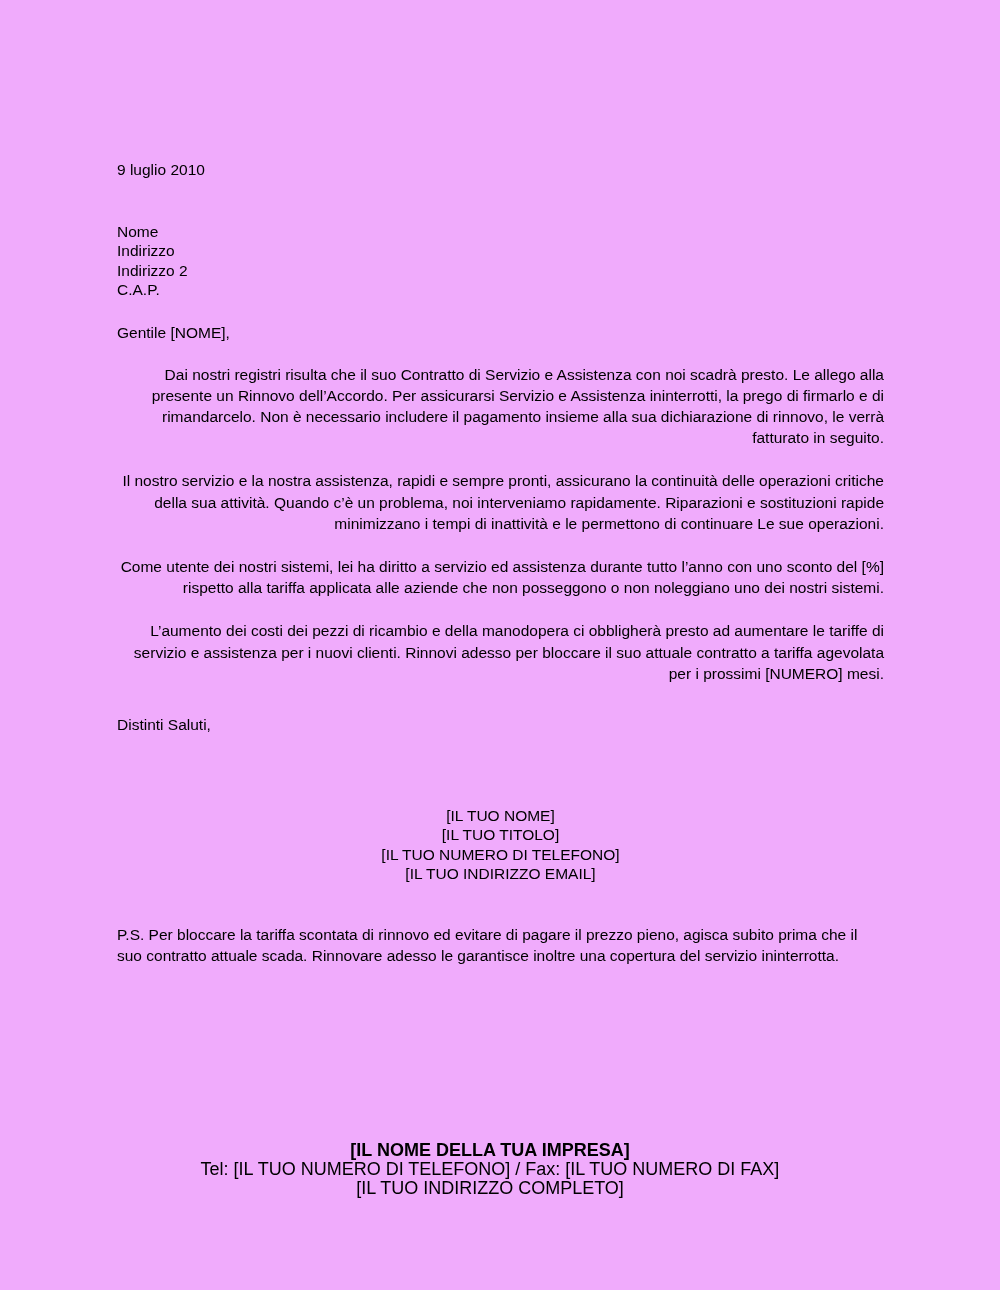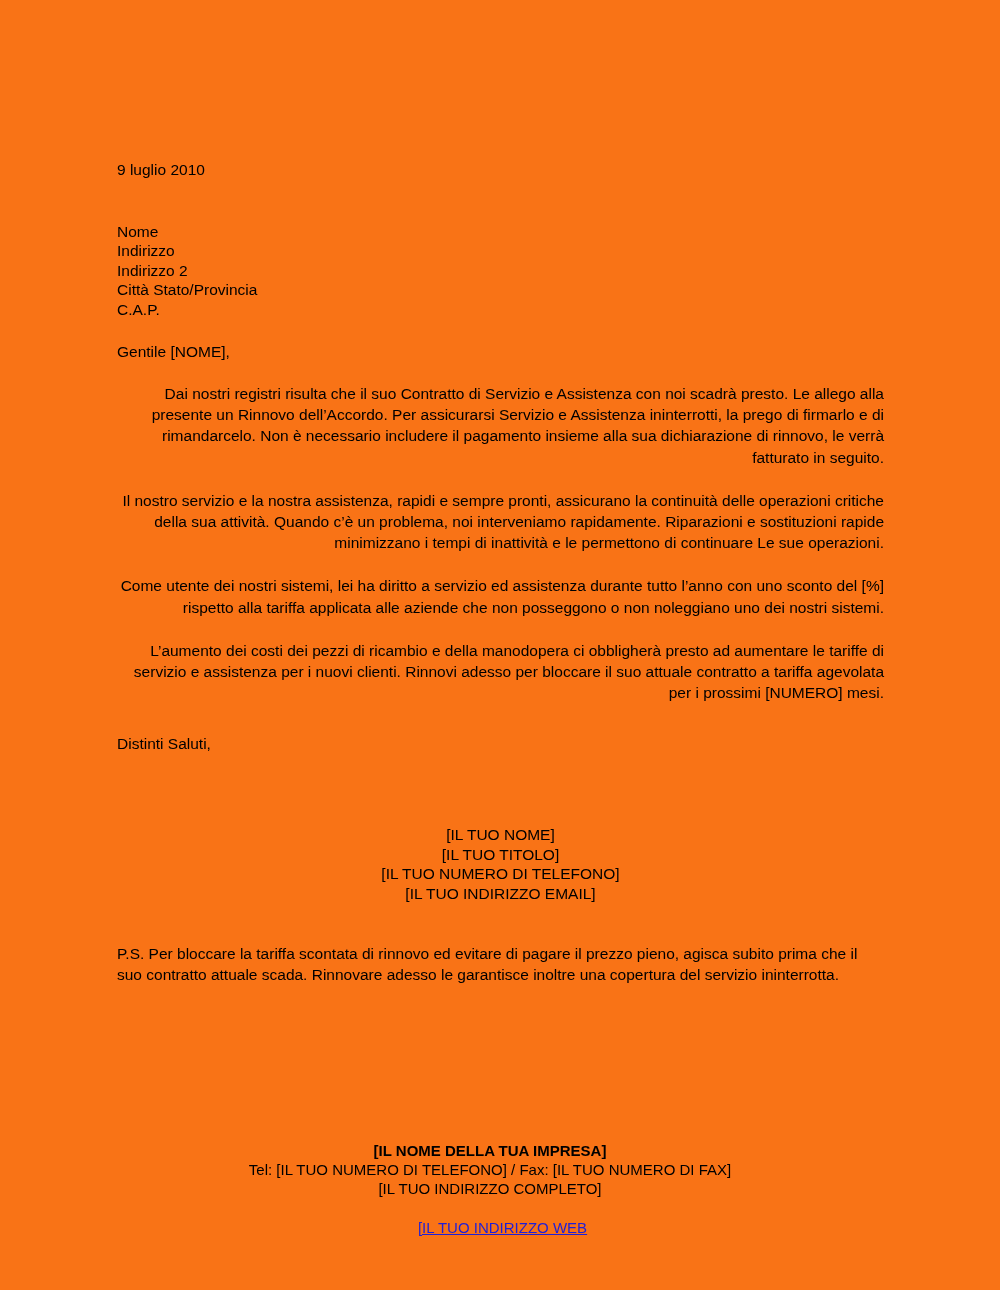--- a/index.html
+++ b/index.html
@@ -12,21 +12,21 @@
     height: 1290px;
     font-family: "Liberation Sans", sans-serif;
     color: #000000;
     -webkit-font-smoothing: antialiased;
   }
 
   .page {
     position: relative;
     width: 1000px;
     height: 1290px;
-    background: #f97316;
+    background: #f0abfc;
     box-sizing: border-box;
   }
 
   
   .content {
     position: absolute;
     left: 117px;
     top: 160px;
     width: 767px;
   }
@@ -96,21 +96,21 @@
     line-height: 21.2px;
   }
 
   
   .footer {
     position: absolute;
     left: 0;
     top: 1141px;
     width: 980px;
     text-align: center;
-    font-size: 15px;
+    font-size: 18px;
     line-height: 19.2px;
   }
   .footer-company {
     font-weight: bold;
   }
   .footer-line {
     white-space: pre;
   }
   .footer-weblink {
     color: #1f1fd8;
@@ -124,21 +124,20 @@
 <div class="page">
 
   <div class="content">
 
     <div class="letter-date">9 luglio 2010</div>
 
     <div class="recipient-block">
       <div class="recipient-line">Nome</div>
       <div class="recipient-line">Indirizzo</div>
       <div class="recipient-line">Indirizzo 2</div>
-      <div class="recipient-line">Città Stato/Provincia</div>
       <div class="recipient-line">C.A.P.</div>
     </div>
 
 
     <div class="salutation">Gentile [NOME],</div>
 
     <div class="body-paragraph">Dai nostri registri risulta che il suo Contratto di Servizio e Assistenza con noi scadrà presto. Le allego alla presente un Rinnovo dell’Accordo. Per assicurarsi Servizio e Assistenza ininterrotti, la prego di firmarlo e di rimandarcelo. Non è necessario includere il pagamento insieme alla sua dichiarazione di rinnovo, le verrà fatturato in seguito.</div>
 
     <div class="body-paragraph">Il nostro servizio e la nostra assistenza, rapidi e sempre pronti, assicurano la continuità delle operazioni critiche della sua attività. Quando c’è un problema, noi interveniamo rapidamente. Riparazioni e sostituzioni rapide minimizzano i tempi di inattività e le permettono di continuare Le sue operazioni.</div>
 
@@ -156,18 +155,15 @@
     </div>
 
     <div class="postscript">P.S. Per bloccare la tariffa scontata di rinnovo ed evitare di pagare il prezzo pieno, agisca subito prima che il suo contratto attuale scada. Rinnovare adesso le garantisce inoltre una copertura del servizio ininterrotta.</div>
 
   </div>
 
   <div class="footer">
     <div class="footer-line footer-company">[IL NOME DELLA TUA IMPRESA]</div>
     <div class="footer-line">Tel: [IL TUO NUMERO DI TELEFONO] / Fax: [IL TUO NUMERO DI FAX]</div>
     <div class="footer-line">[IL TUO INDIRIZZO COMPLETO]</div>
-    <div class="footer-line">
-      <span class="footer-weblink">[IL TUO INDIRIZZO WEB</span>
-    </div>
   </div>
 
 </div>
 
 </body></html>

